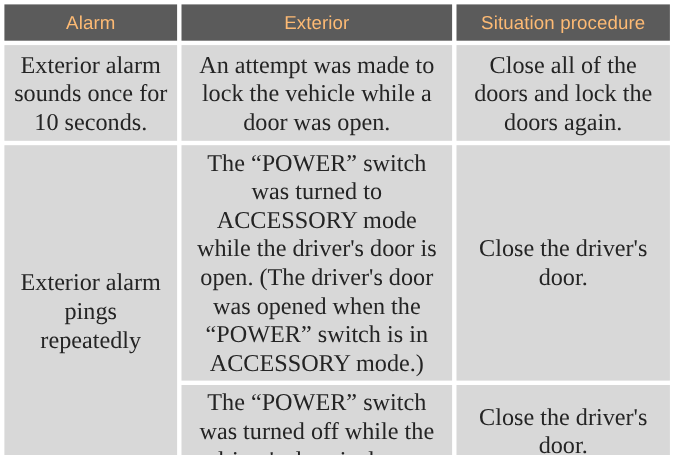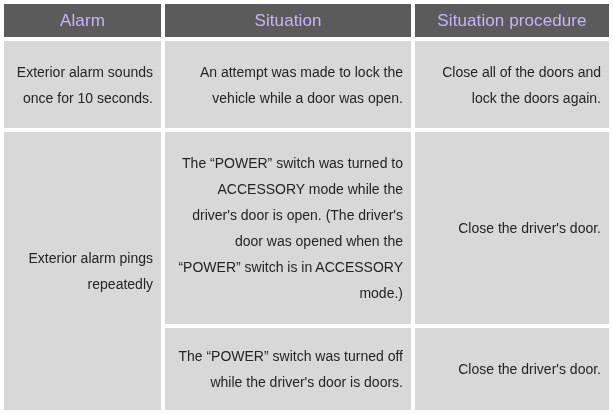--- a/index.html
+++ b/index.html
@@ -26,52 +26,53 @@
   col.c2 { width: 246px; }
   col.c3 { width: 194px; }
 
   tr.header-row { height: 33px; }
   tr.row-1 { height: 87px; }
   tr.row-2 { height: 192px; }
   tr.row-3 { height: 82px; }
 
   th {
     background: #5b5b5b;
-    color: #c4b5fd;
+    color: #fdba74;
     font-weight: 400;
     font-size: 17px;
     text-align: center;
     vertical-align: middle;
     padding: 2px 4px;
     letter-spacing: 0.1px;
   }
   td {
     background: #d8d8d8;
     color: #242424;
-    font-size: 14px;
+    font-size: 22px;
     line-height: 26px;
-    text-align: right;
+    text-align: center;
     vertical-align: middle;
     padding: 3px 8px;
+    font-family: Liberation Serif, serif;
   }
 </style>
 </head>
 <body>
 
 <div class="page">
   <table class="alarm-table">
     <colgroup>
       <col class="c1">
       <col class="c2">
       <col class="c3">
     </colgroup>
     <thead>
       <tr class="header-row">
         <th>Alarm</th>
-        <th>Situation</th>
+        <th>Exterior</th>
         <th>Situation procedure</th>
       </tr>
     </thead>
     <tbody>
       <tr class="row-1">
         <td>Exterior alarm sounds once for 10 seconds.</td>
         <td>An attempt was made to lock the vehicle while a door was open.</td>
         <td>Close all of the doors and lock the doors again.</td>
       </tr>
       <tr class="row-2">

